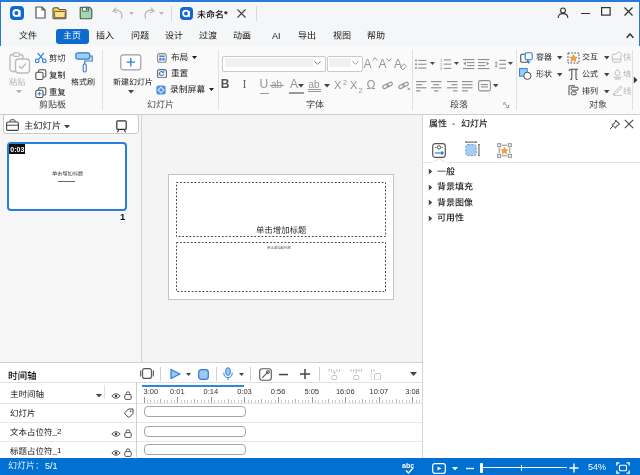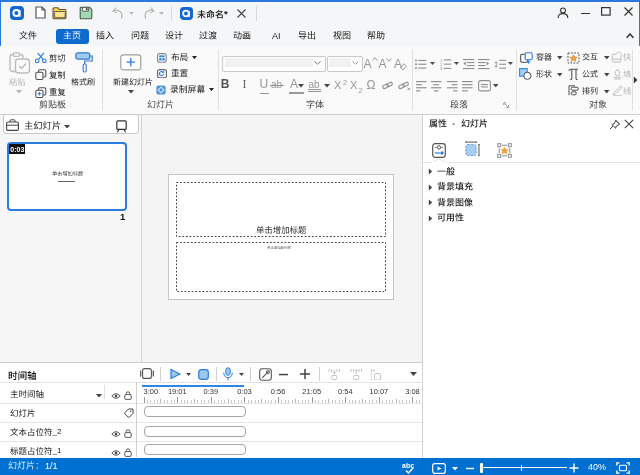--- a/index.html
+++ b/index.html
@@ -588,26 +588,26 @@
       <path d="M1.5 1 v3 M4 1 v3" stroke="#c3c3c3" stroke-width="1"></path>
       <path d="M1 6 v5.5 M1 6 h1.5 M1 11.5 h1.5" stroke="#c3c3c3" stroke-width="0.9" stroke-dasharray="1.2 1"></path>
       <rect x="4.5" y="5.5" width="6" height="6.5" rx="1" fill="none" stroke="#c3c3c3" stroke-width="1"></rect>
     </svg>
 <svg style="position:absolute;left:410px;top:372px" width="7" height="4" viewBox="0 0 7 4">
       <path d="M0 0 L7 0 L3.5 4 Z" fill="#444"></path>
     </svg>
 <div style="position:absolute;left:0px;top:382px;width:422px;height:1px;background:#e2e2e2"></div>
 <div style="position:absolute;left:142.4px;top:385px;width:102px;height:2px;background:#2f86dd"></div>
 <div style="position:absolute;left:143.6px;top:388px;font:400 7.5px 'Liberation Sans', sans-serif;color:#333;line-height:1;letter-spacing:0">3:00</div>
-<div style="position:absolute;left:177.29999999999998px;top:388px;transform:translateX(-50%);font:400 7.5px 'Liberation Sans', sans-serif;color:#333;line-height:1">19:01</div>
-<div style="position:absolute;left:210.89999999999998px;top:388px;transform:translateX(-50%);font:400 7.5px 'Liberation Sans', sans-serif;color:#333;line-height:1">0:39</div>
+<div style="position:absolute;left:177.29999999999998px;top:388px;transform:translateX(-50%);font:400 7.5px 'Liberation Sans', sans-serif;color:#333;line-height:1">0:01</div>
+<div style="position:absolute;left:210.89999999999998px;top:388px;transform:translateX(-50%);font:400 7.5px 'Liberation Sans', sans-serif;color:#333;line-height:1">0:14</div>
 <div style="position:absolute;left:244.5px;top:388px;transform:translateX(-50%);font:400 7.5px 'Liberation Sans', sans-serif;color:#333;line-height:1">0:03</div>
 <div style="position:absolute;left:278.1px;top:388px;transform:translateX(-50%);font:400 7.5px 'Liberation Sans', sans-serif;color:#333;line-height:1">0:56</div>
-<div style="position:absolute;left:311.7px;top:388px;transform:translateX(-50%);font:400 7.5px 'Liberation Sans', sans-serif;color:#333;line-height:1">21:05</div>
-<div style="position:absolute;left:345.3px;top:388px;transform:translateX(-50%);font:400 7.5px 'Liberation Sans', sans-serif;color:#333;line-height:1">0:54</div>
+<div style="position:absolute;left:311.7px;top:388px;transform:translateX(-50%);font:400 7.5px 'Liberation Sans', sans-serif;color:#333;line-height:1">5:05</div>
+<div style="position:absolute;left:345.3px;top:388px;transform:translateX(-50%);font:400 7.5px 'Liberation Sans', sans-serif;color:#333;line-height:1">16:06</div>
 <div style="position:absolute;left:378.9px;top:388px;transform:translateX(-50%);font:400 7.5px 'Liberation Sans', sans-serif;color:#333;line-height:1">10:07</div>
 <div style="position:absolute;left:412.5px;top:388px;transform:translateX(-50%);font:400 7.5px 'Liberation Sans', sans-serif;color:#333;line-height:1">3:08</div>
 <div style="position:absolute;left:144px;top:397px;width:1px;height:5.5px;background:#999"></div>
 <div style="position:absolute;left:147px;top:399.5px;width:1px;height:3px;background:#c8c8c8"></div>
 <div style="position:absolute;left:150px;top:399.5px;width:1px;height:3px;background:#c8c8c8"></div>
 <div style="position:absolute;left:154px;top:399.5px;width:1px;height:3px;background:#c8c8c8"></div>
 <div style="position:absolute;left:157px;top:399.5px;width:1px;height:3px;background:#c8c8c8"></div>
 <div style="position:absolute;left:160px;top:398.5px;width:1px;height:4px;background:#b5b5b5"></div>
 <div style="position:absolute;left:164px;top:399.5px;width:1px;height:3px;background:#c8c8c8"></div>
 <div style="position:absolute;left:167px;top:399.5px;width:1px;height:3px;background:#c8c8c8"></div>
@@ -736,38 +736,38 @@
       <rect x="0.8" y="3.6" width="6.4" height="4.8" rx="1" fill="none" stroke="#444" stroke-width="0.9"></rect>
       <path d="M2.2 3.6 v-1 a1.8 1.8 0 0 1 3.6 0 v1" fill="none" stroke="#444" stroke-width="0.9"></path>
     </svg>
 <div style="position:absolute;left:144px;top:406px;width:101.5px;height:11px;background:#fff;border:1px solid #a6a6a6;border-radius:4px;box-sizing:border-box"></div>
 <div style="position:absolute;left:144px;top:425.5px;width:101.5px;height:11px;background:#fff;border:1px solid #a6a6a6;border-radius:4px;box-sizing:border-box"></div>
 <div style="position:absolute;left:144px;top:444px;width:101.5px;height:11px;background:#fff;border:1px solid #a6a6a6;border-radius:4px;box-sizing:border-box"></div>
 <div style="position:absolute;left:0px;top:458px;width:640px;height:17px;background:#0071d3"></div>
 <div style="position:absolute;left:8px;top:461px;line-height:0"><svg width="36.0" height="9.9" viewBox="0 0 36.0 9.9">
         <path d="M4.3 1V1.6H7.6C7.5 5.5 7.4 7 7.1 7.3C7 7.4 6.9 7.4 6.7 7.4C6.5 7.4 6 7.4 5.4 7.4C5.5 7.6 5.6 7.8 5.6 8C6.1 8.1 6.7 8.1 7 8.1C7.3 8 7.5 7.9 7.7 7.7C8.1 7.2 8.2 5.7 8.3 1.3C8.3 1.2 8.3 1 8.3 1ZM0.8 7.7C1 7.5 1.3 7.5 4 7C4.2 7.4 4.3 7.7 4.3 8L4.9 7.7C4.8 7 4.3 5.9 3.8 5L3.3 5.3C3.4 5.6 3.6 6 3.8 6.4L1.7 6.7C2.6 5.6 3.6 4.1 4.3 2.6L3.7 2.3C3.5 2.7 3.3 3.1 3.1 3.4L1.4 3.5C2 2.6 2.6 1.5 3.1 0.4L2.4 0.1C2 1.3 1.3 2.7 1 3C0.8 3.3 0.6 3.6 0.5 3.6C0.5 3.8 0.7 4.1 0.7 4.3C0.9 4.2 1.1 4.2 2.8 4C2.2 5 1.6 5.9 1.3 6.2C1 6.6 0.7 6.9 0.5 7C0.6 7.2 0.7 7.5 0.8 7.7Z M9.9 1.9C9.9 2.6 9.7 3.6 9.5 4.1L10 4.4C10.3 3.7 10.4 2.7 10.4 2ZM12.4 1.8C12.3 2.3 12 3.2 11.8 3.7L12.2 3.9C12.4 3.4 12.7 2.6 13 2ZM11 0.1V3C11 4.7 10.8 6.5 9.4 7.9C9.5 8 9.8 8.2 9.9 8.4C10.7 7.6 11.1 6.8 11.3 5.8C11.7 6.3 12.3 6.9 12.5 7.2L13 6.7C12.7 6.4 11.8 5.5 11.5 5.2C11.6 4.5 11.6 3.7 11.6 3V0.1ZM13 0.8V1.5H15.4V7.4C15.4 7.5 15.3 7.6 15.1 7.6C14.9 7.6 14.3 7.6 13.6 7.6C13.7 7.8 13.8 8.1 13.9 8.3C14.7 8.3 15.3 8.3 15.6 8.2C16 8.1 16.1 7.8 16.1 7.4V1.5H17.6V0.8Z M19.6 0.3V3.3C19.6 4.9 19.5 6.6 18.3 7.9C18.5 8 18.8 8.2 18.9 8.4C19.7 7.5 20.1 6.4 20.2 5.2H24V8.4H24.7V4.6H20.3C20.3 4.1 20.3 3.7 20.3 3.3V3.1H26.1V2.4H23.6V0.1H22.9V2.4H20.3V0.3Z M29.2 3.3C29.6 3.3 29.9 3 29.9 2.6C29.9 2.2 29.6 1.9 29.2 1.9C28.9 1.9 28.6 2.2 28.6 2.6C28.6 3 28.9 3.3 29.2 3.3ZM29.2 7.7C29.6 7.7 29.9 7.4 29.9 7C29.9 6.6 29.6 6.3 29.2 6.3C28.9 6.3 28.6 6.6 28.6 7C28.6 7.4 28.9 7.7 29.2 7.7Z" fill="#fff"></path>
       </svg></div>
-<div style="position:absolute;left:45px;top:461.5px;font:400 9px 'Liberation Sans', sans-serif;color:#fff;line-height:1;letter-spacing:0">1/1</div>
+<div style="position:absolute;left:45px;top:461.5px;font:400 9px 'Liberation Sans', sans-serif;color:#fff;line-height:1;letter-spacing:0">5/1</div>
 <svg style="position:absolute;left:402px;top:461.5px" width="15" height="13" viewBox="0 0 15 13">
       <text x="0" y="6" font-family="Liberation Sans" font-weight="700" font-size="7" fill="#fff">abc</text>
       <path d="M4 8.5 l2.5 2.5 L11 6" fill="none" stroke="#fff" stroke-width="1.4"></path>
     </svg>
 <svg style="position:absolute;left:432px;top:462.5px" width="14" height="11" viewBox="0 0 14 11">
       <rect x="0.7" y="0.7" width="12.6" height="9.6" rx="2" fill="none" stroke="#fff" stroke-width="1.2"></rect>
       <path d="M5.5 3.5 L9.5 5.5 L5.5 7.5 Z" fill="#fff"></path>
     </svg>
 <svg style="position:absolute;left:452px;top:466.5px" width="6" height="3.5" viewBox="0 0 6 3.5">
       <path d="M0 0 L6 0 L3.0 3.5 Z" fill="#fff"></path>
     </svg>
 <svg style="position:absolute;left:466px;top:466.5px" width="9" height="3" viewBox="0 0 9 3">
       <rect x="0" y="0.8" width="8" height="1.4" fill="#fff"></rect>
     </svg>
 <div style="position:absolute;left:480px;top:467px;width:87px;height:1px;background:#fff"></div>
 <div style="position:absolute;left:480px;top:462.5px;width:3px;height:10px;background:#fff;border-radius:1px"></div>
 <div style="position:absolute;left:521px;top:464.5px;width:1px;height:6px;background:#fff"></div>
 <svg style="position:absolute;left:569px;top:462.5px" width="10" height="10" viewBox="0 0 10 10">
       <path d="M5 0.5 v9 M0.5 5 h9" stroke="#fff" stroke-width="1.4"></path>
     </svg>
-<div style="position:absolute;left:588px;top:463px;font:400 9px 'Liberation Sans', sans-serif;color:#fff;line-height:1;letter-spacing:0">40%</div>
+<div style="position:absolute;left:588px;top:463px;font:400 9px 'Liberation Sans', sans-serif;color:#fff;line-height:1;letter-spacing:0">54%</div>
 <svg style="position:absolute;left:616px;top:462px" width="14" height="12" viewBox="0 0 14 12">
       <path d="M3.5 0.8 h-2.7 v2.7 M10.5 0.8 h2.7 v2.7 M3.5 11.2 h-2.7 v-2.7 M10.5 11.2 h2.7 v-2.7" fill="none" stroke="#fff" stroke-width="1.3"></path>
       <rect x="3.5" y="3.2" width="7" height="5.6" rx="1" fill="none" stroke="#fff" stroke-width="1.1"></rect>
     </svg>
 </div>
 </body></html>

